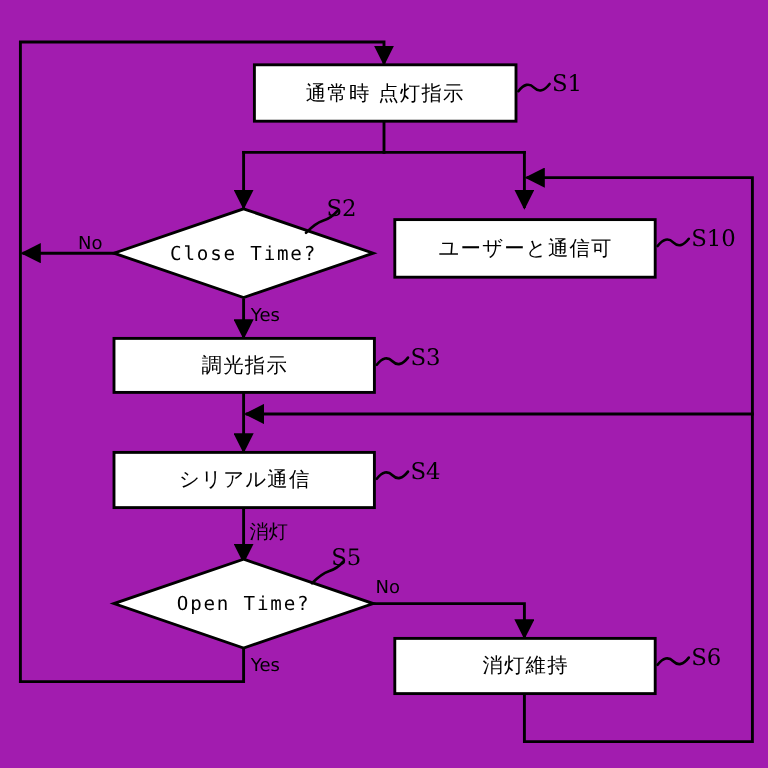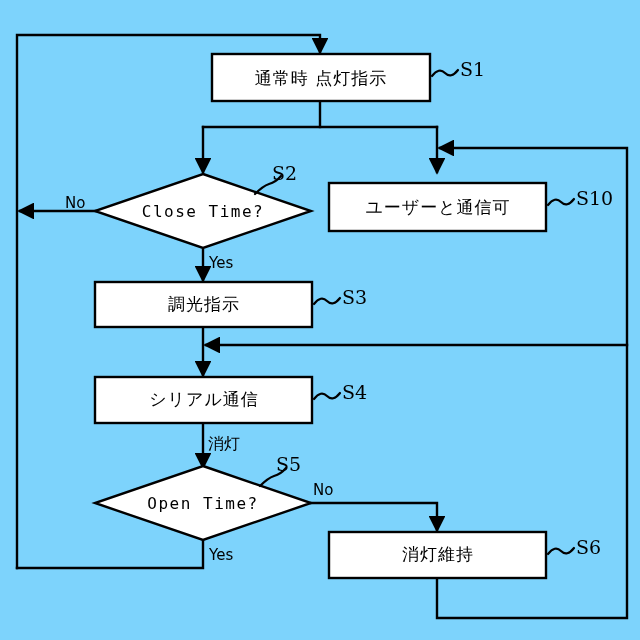--- a/index.html
+++ b/index.html
@@ -4,21 +4,21 @@
 <style>
   html, body {
     margin: 0;
     padding: 0;
     background: #ffffff;
   }
   #canvas {
     position: relative;
     width: 640px;
     height: 640px;
-    background: #7dd3fc;
+    background: #a21caf;
     font-family: "Liberation Sans", sans-serif;
     overflow: hidden;
   }
   svg.flow {
     position: absolute;
     left: 0;
     top: 0;
     width: 640px;
     height: 640px;
   }

